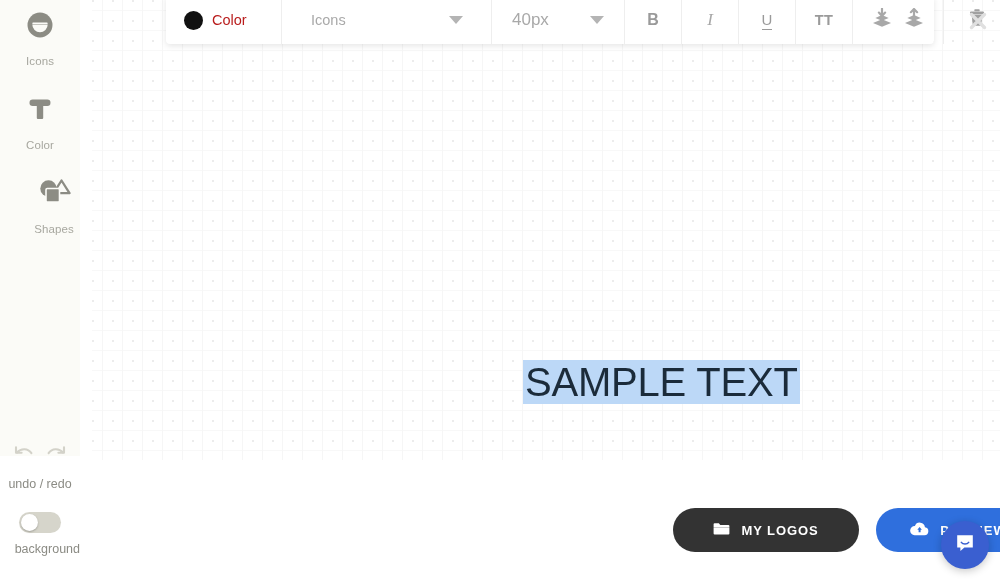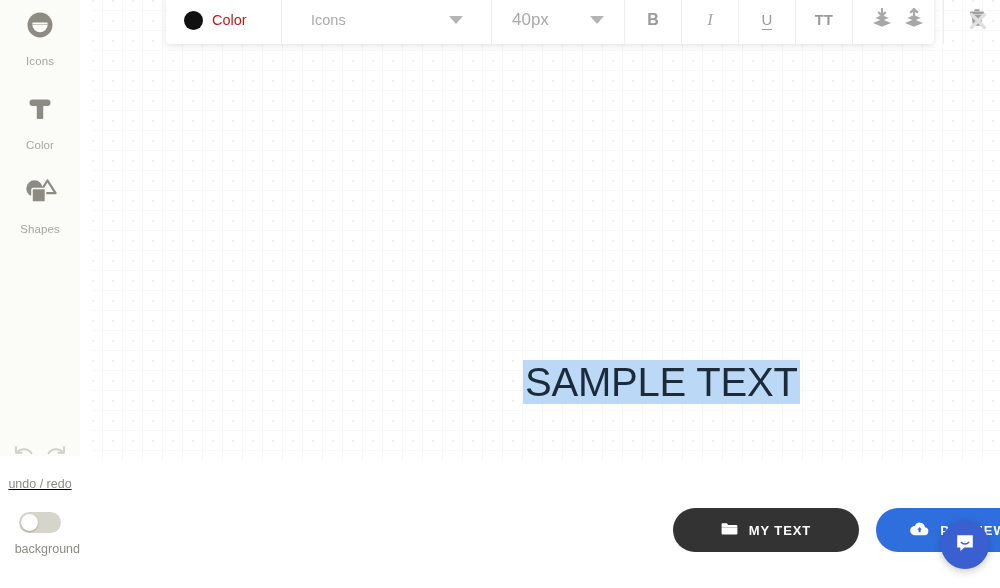--- a/index.html
+++ b/index.html
@@ -55,28 +55,27 @@
   }
   .side-tool .lbl {
     display: block;
     font-size: 11.5px;
     color: #a7a79f;
     margin-top: 5px;
     letter-spacing: .1px;
   }
   #tool-icons  { top: 10px; }
   #tool-text   { top: 94px; }
-  #tool-shapes { top: 178px; }
+  #tool-shapes { top: 178px; margin-left: 14px; }
 
   #undo-redo-group {
     position: absolute;
     left: 0; top: 442px;
     width: 80px;
     text-align: center;
-    text-decoration: underline;
   }
   #undo-redo-icons {
     display: flex;
     justify-content: center;
     gap: 10px;
     height: 30px;
     align-items: center;
   }
   .uricon { cursor: pointer; }
   #undo-redo-label {
@@ -264,21 +263,21 @@
 
   <div id="sample-text">SAMPLE TEXT</div>
 
   <div id="my-logos-btn">
     <span>
       <svg width="17" height="14" viewBox="0 0 17 14" aria-hidden="true">
         <path d="M0.6 2.2a1 1 0 0 1 1-1h4.2l1.5 1.7h8.1a1 1 0 0 1 1 1v1.0H0.6z" fill="#ffffff"></path>
         <path d="M0.6 5.3h15.8v6.3a1 1 0 0 1-1 1H1.6a1 1 0 0 1-1-1z" fill="#ffffff"></path>
       </svg>
     </span>
-    <span>MY TEXT</span>
+    <span>MY LOGOS</span>
   </div>
 
   <div id="preview-btn">
     <span>
       <svg width="19" height="14" viewBox="0 0 19 14" aria-hidden="true">
         <path d="M4.6 13.2h9.9a4.0 4.0 0 0 0 .45-7.95A5.2 5.2 0 0 0 4.9 4.0 3.9 3.9 0 0 0 4.6 13.2z" fill="#ffffff"></path>
         <path d="M9.6 5.1l2.3 2.6H10.6v2.5H8.6V7.7H7.3z" fill="#2f6fdd"></path>
       </svg>
     </span>
     <span id="preview-label">PREVIEW</span>

